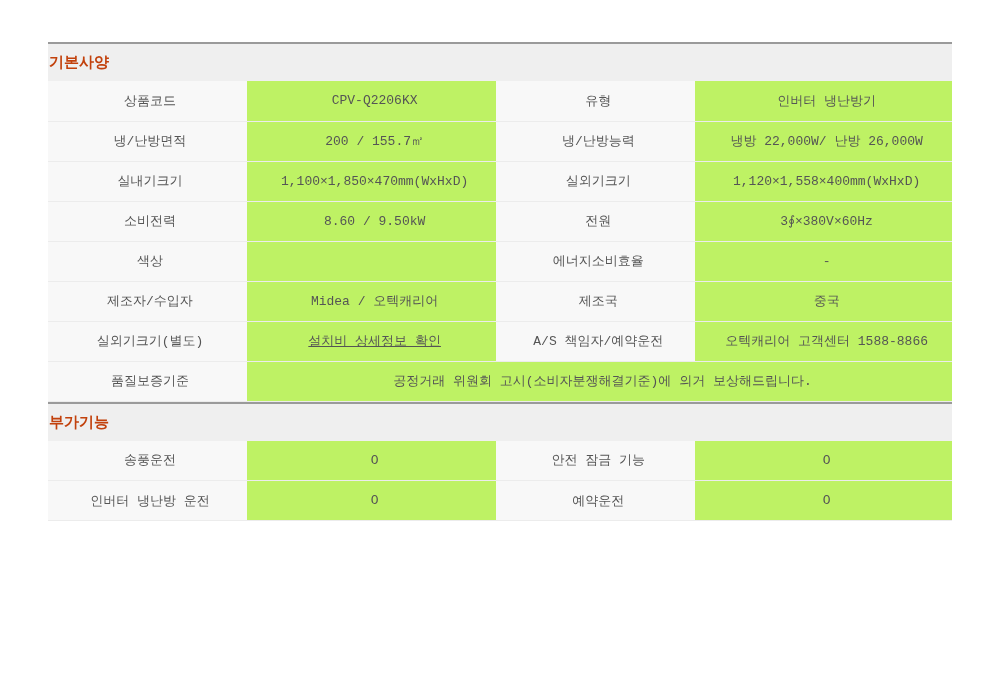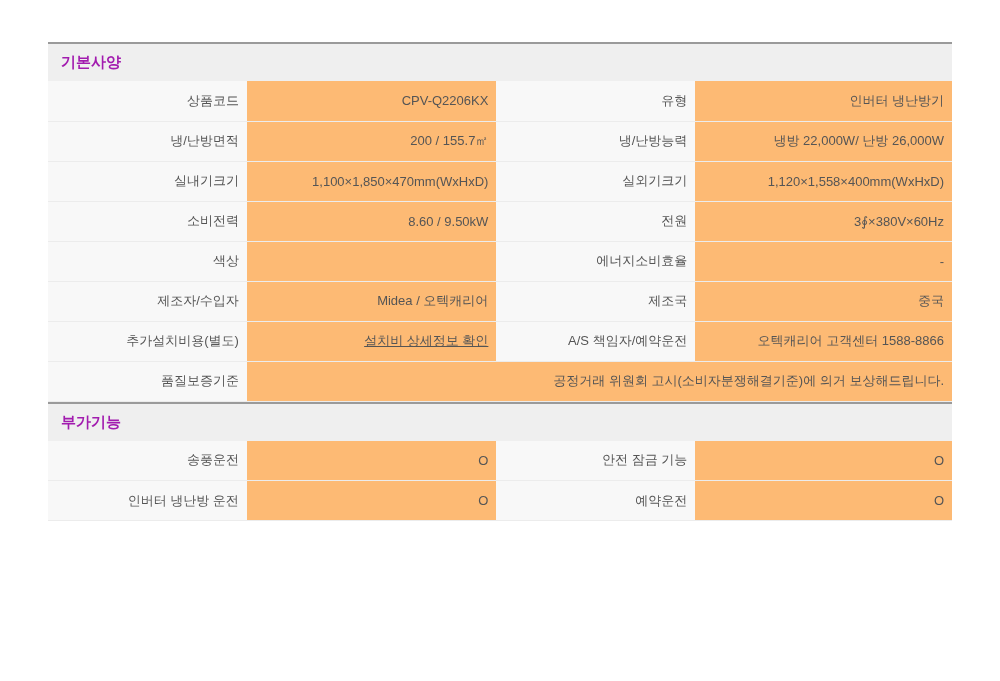--- a/index.html
+++ b/index.html
@@ -15,57 +15,58 @@
     padding: 42px 48px 0 48px;
     background: #ffffff;
   }
   .spec-section {
     border-top: 2px solid #9a9a9a;
   }
   .spec-section + .spec-section {
   }
   .section-header {
     background: #efefef;
-    padding: 0 13px;
+    padding: 0 1px;
     height: 37px;
     display: flex;
     align-items: center;
     font-size: 15px;
     font-weight: bold;
-    color: #a21caf;
+    color: #c2410c;
     box-sizing: border-box;
   }
   table.spec-table {
     width: 100%;
     border-collapse: collapse;
     table-layout: fixed;
     font-size: 13px;
     color: #555555;
   }
   .spec-table col.c-label { width: 22%; }
   .spec-table col.c-value1 { width: 27.6%; }
   .spec-table col.c-value2 { width: 28.4%; }
   .spec-table th, .spec-table td {
     height: 40px;
     box-sizing: border-box;
     vertical-align: middle;
     border-bottom: 1px solid #ececec;
     font-weight: normal;
-    text-align: right;
+    text-align: center;
     overflow: hidden;
     white-space: nowrap;
+    font-family: Liberation Mono, monospace;
   }
   .spec-table th {
     background: #f8f8f8;
     padding: 0 8px 0 13px;
     color: #555555;
   }
   .spec-table td {
     padding: 0 8px 0 14px;
-    background: #fdba74;
+    background: #bef264;
   }
   .spec-table td.blank {
     border-bottom: none;
     background: transparent;
   }
   .link {
     text-decoration: underline;
     color: #555555;
     cursor: pointer;
   }
@@ -115,21 +116,21 @@
           <th>에너지소비효율</th>
           <td>-</td>
         </tr>
         <tr>
           <th>제조자/수입자</th>
           <td>Midea / 오텍캐리어</td>
           <th>제조국</th>
           <td>중국</td>
         </tr>
         <tr>
-          <th>추가설치비용(별도)</th>
+          <th>실외기크기(별도)</th>
           <td>
             <span class="link">설치비 상세정보 확인</span>
           </td>
           <th>A/S 책임자/예약운전</th>
           <td>오텍캐리어 고객센터 1588-8866</td>
         </tr>
         <tr>
           <th>품질보증기준</th>
           <td colspan="3">공정거래 위원회 고시(소비자분쟁해결기준)에 의거 보상해드립니다.</td>
         </tr>

